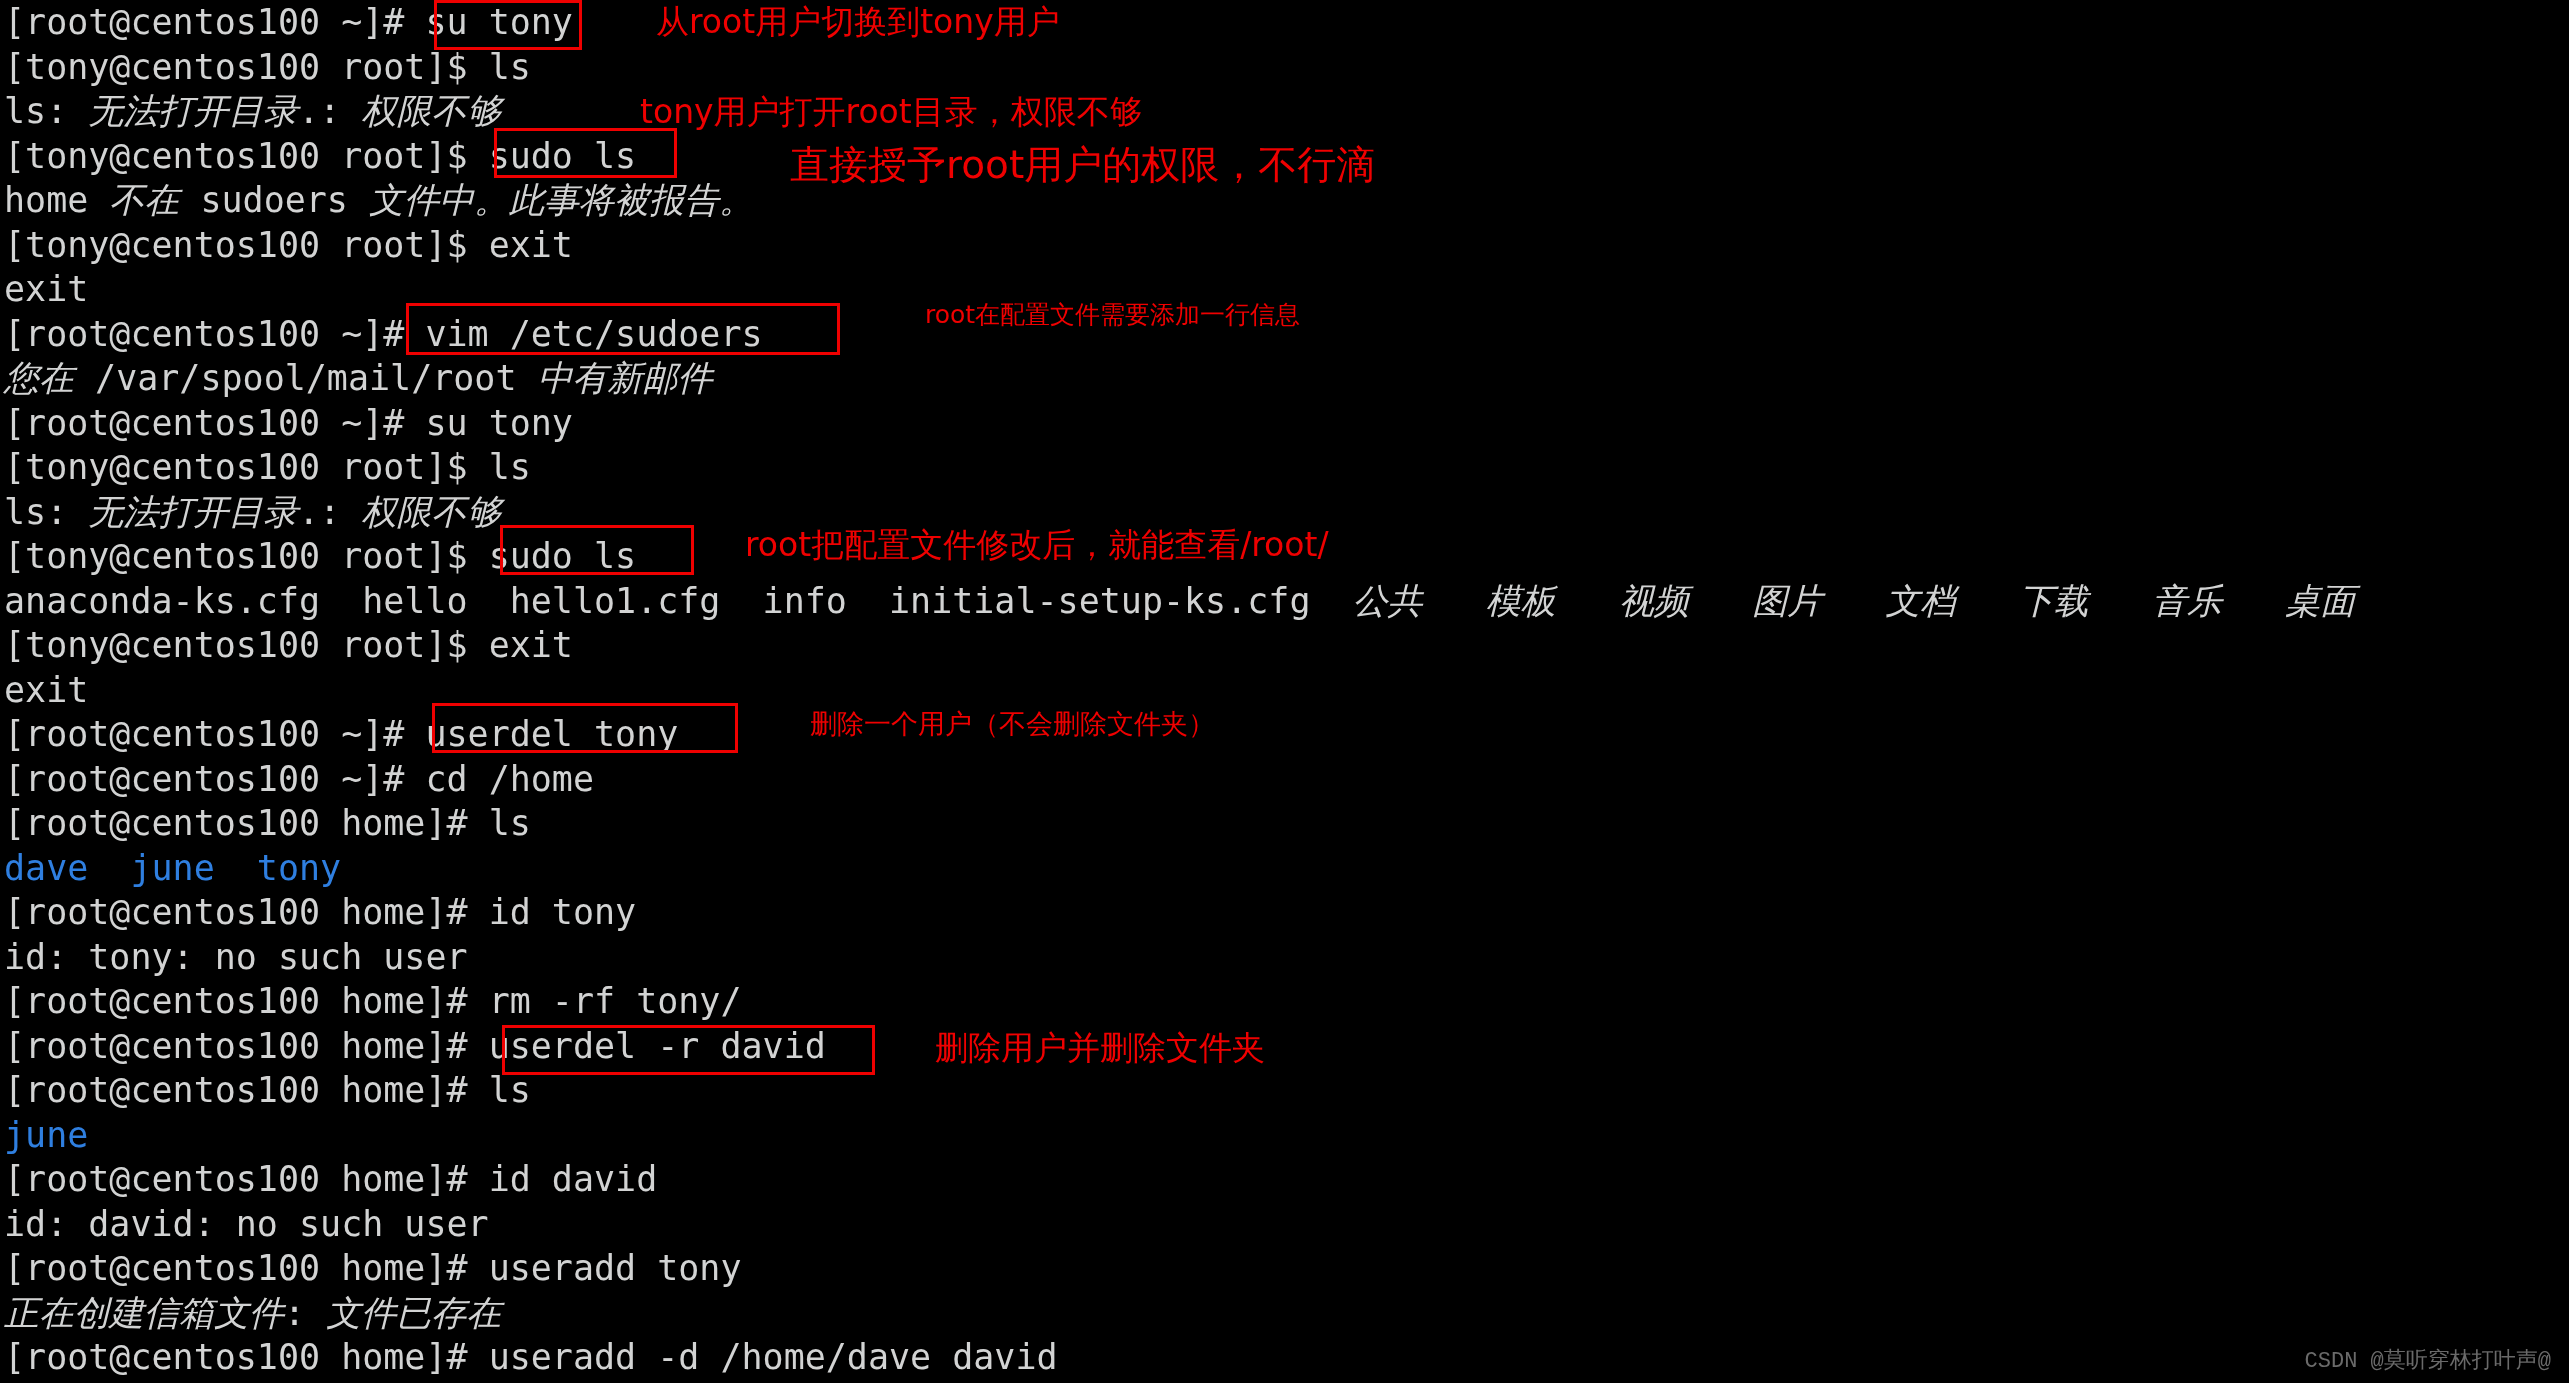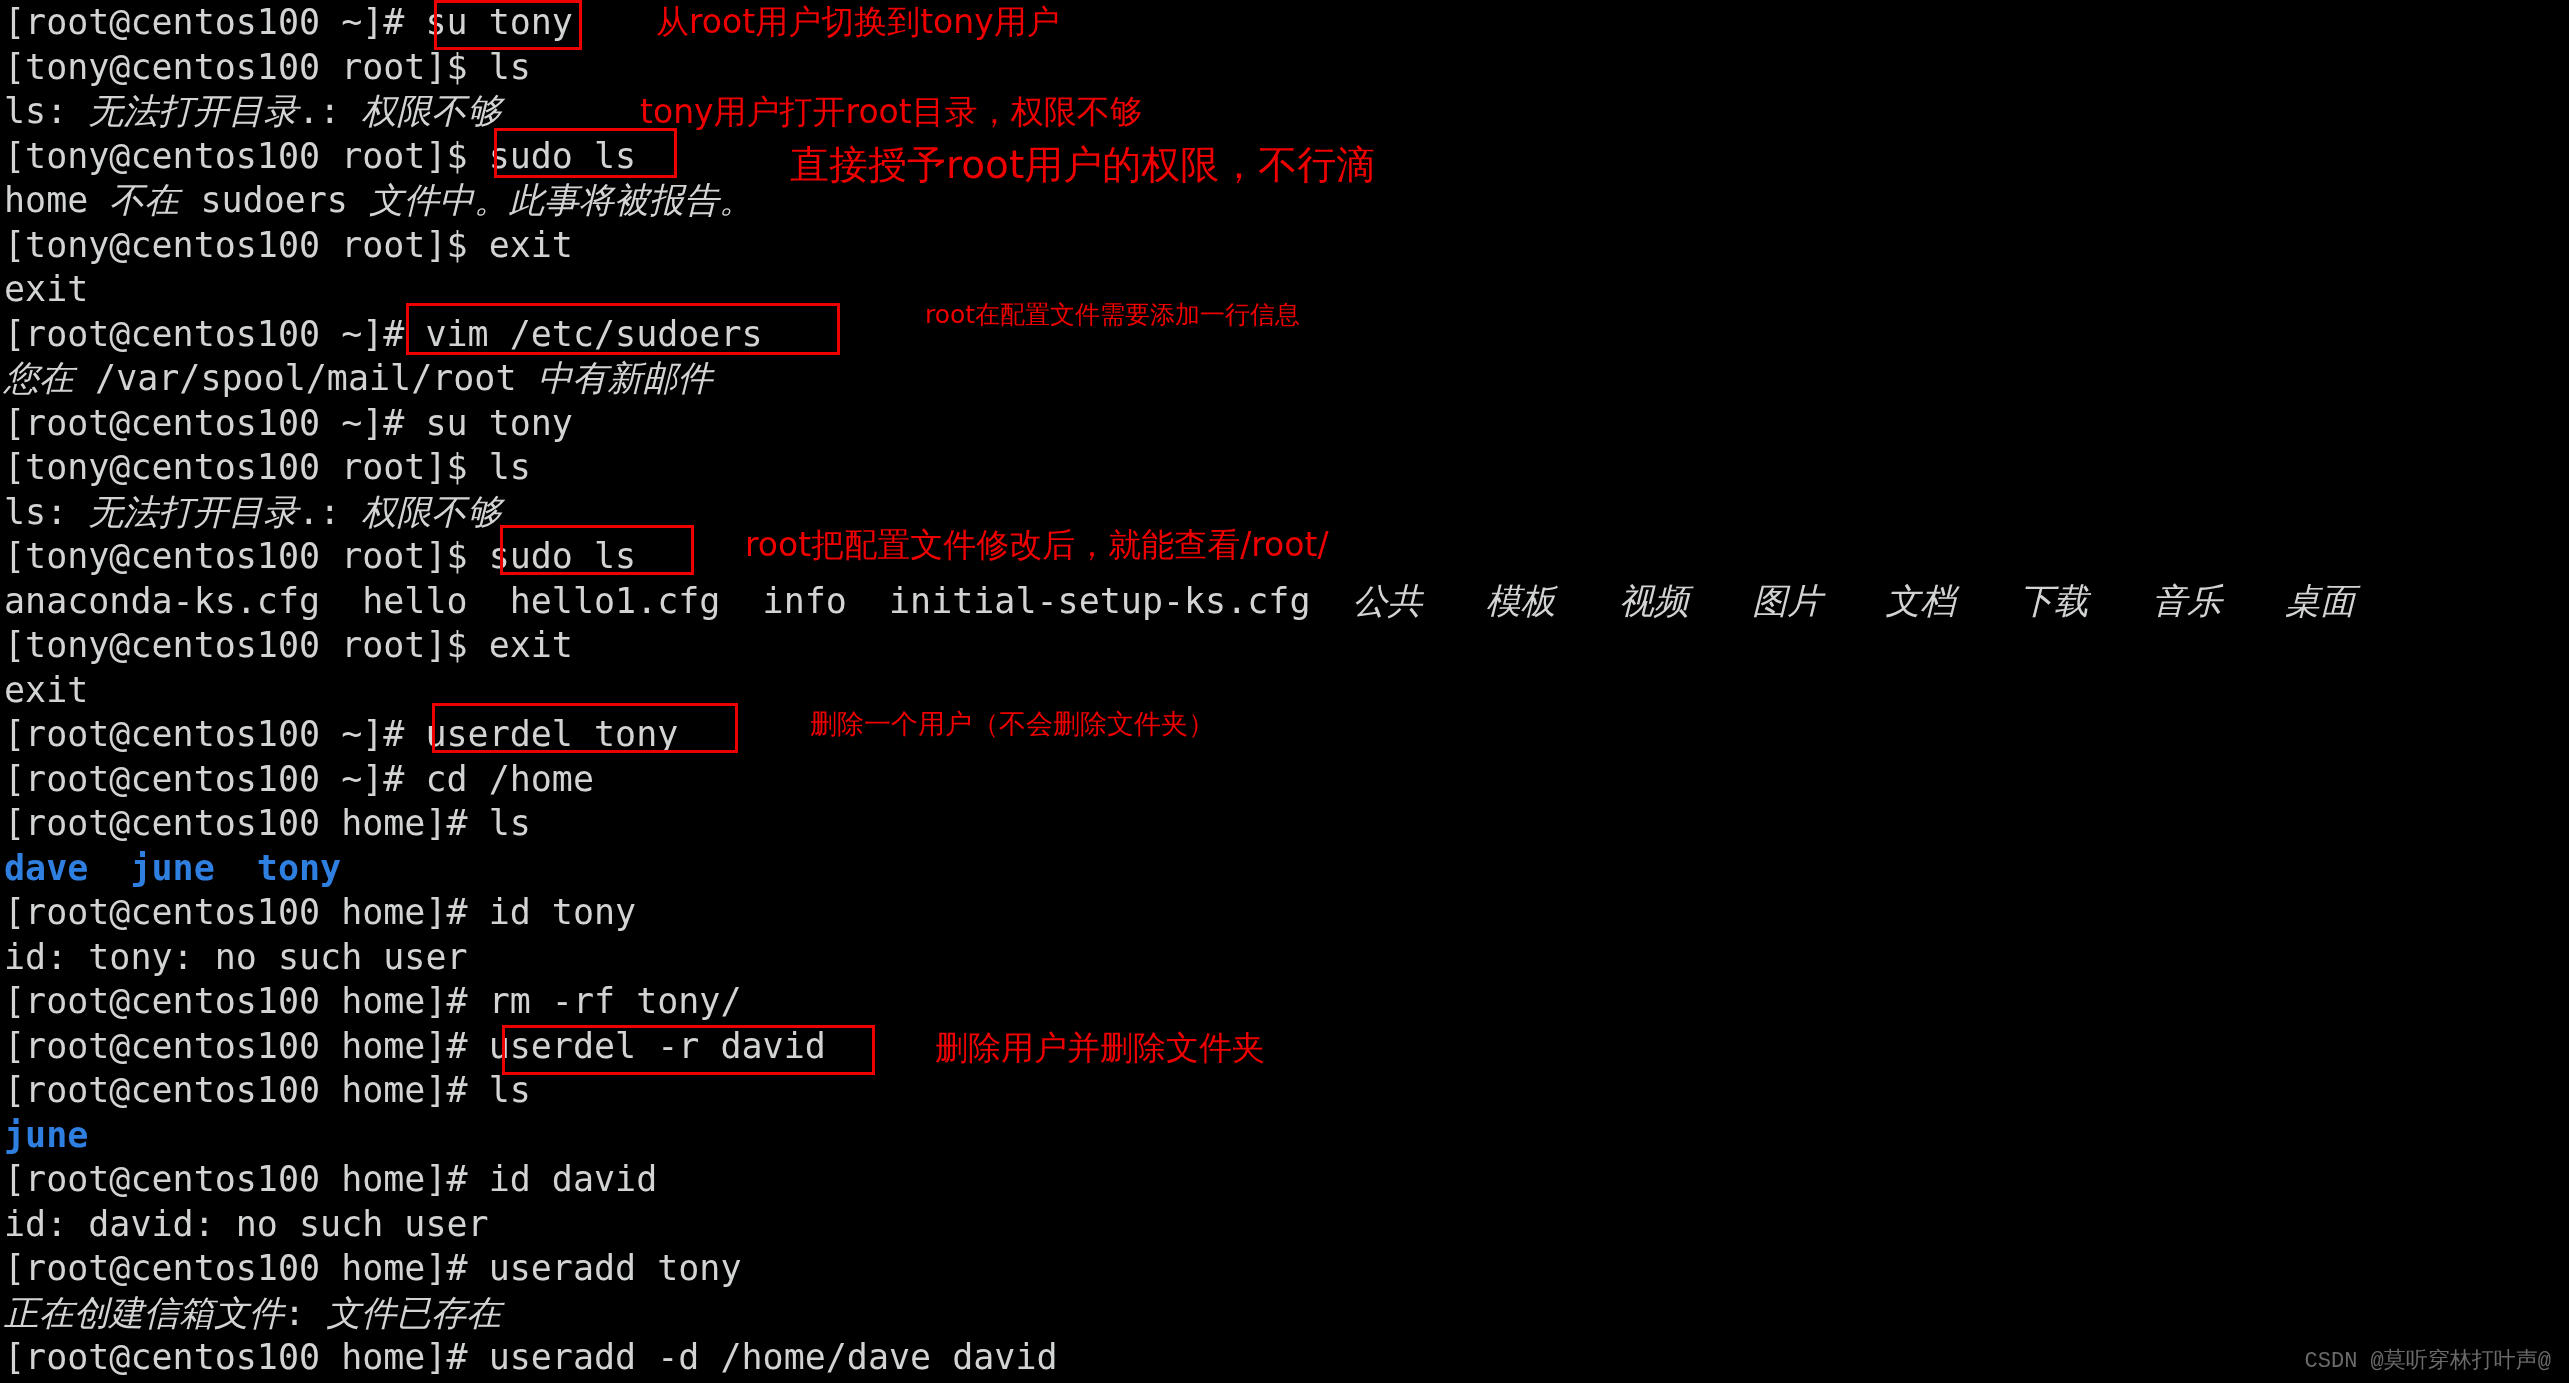--- a/index.html
+++ b/index.html
@@ -25,21 +25,21 @@
   .line {
     height: 44.5px;
     line-height: 44.5px;
     white-space: pre;
     font-size: 35px;
     letter-spacing: 0px;
     color: #cfd0d0;
   }
   .seg { white-space: pre; margin-top: 20px; }
   .c-white  { color: #d2d3d3; }
-  .c-blue   { color: #2f7fe0; font-weight: bold; }
+  .c-blue   { color: #2f7fe0; font-weight: normal; }
   
   .cjk { font-family: "DejaVu Serif", "Liberation Serif", serif; font-style: italic; }
 
   
   .redbox {
     position: absolute;
     border: 3px solid #ef0000;
     box-sizing: border-box;
     pointer-events: none;
   }

